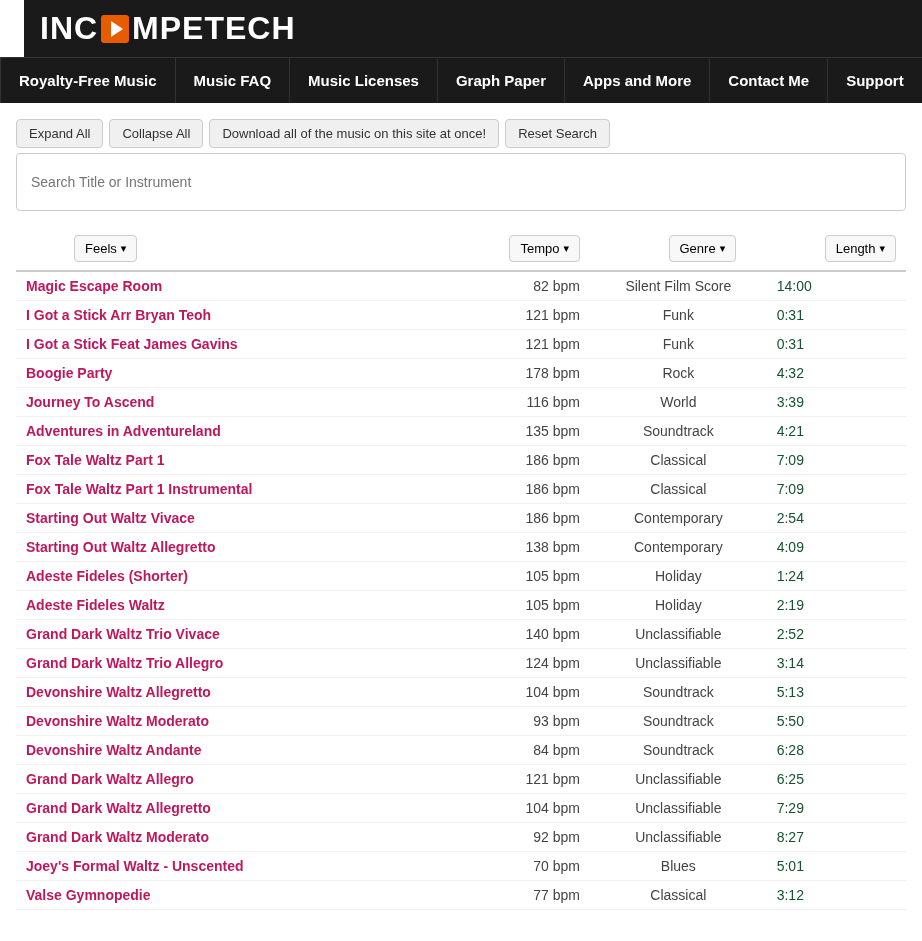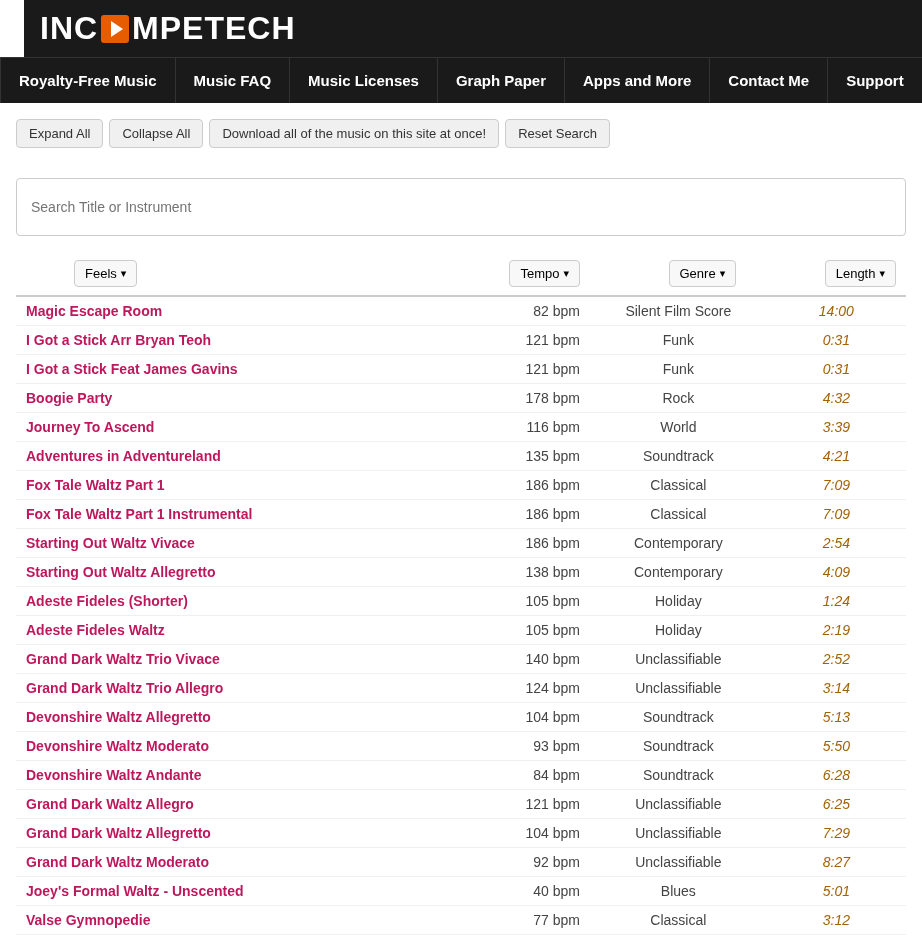--- a/index.html
+++ b/index.html
@@ -15,21 +15,21 @@
 
     
     #nav { background: #1a1a1a; display: flex; border-top: 1px solid #333; }
     .nav-item { color: #fff; padding: 14px 18px; font-size: 15px; font-weight: bold; cursor: pointer; white-space: nowrap; border-right: 1px solid #333; }
     .nav-item:first-child { border-left: 1px solid #333; }
 
     
     #main { padding: 16px; background: #fff; }
 
     
-    #toolbar { display: flex; gap: 6px; margin-bottom: 30px; }
+    #toolbar { display: flex; gap: 6px; margin-bottom: 5px; }
     .toolbar-btn { padding: 6px 12px; font-size: 13px; background: #f0f0f0; border: 1px solid #ccc; border-radius: 4px; cursor: pointer; color: #333; }
 
     
     #search-box { width: 100%; padding: 20px 14px; border: 1px solid #ccc; border-radius: 4px; font-size: 14px; color: #999; margin-bottom: 16px; }
 
     
     #music-table { width: 100%; border-collapse: collapse; }
     #music-table thead tr { border-bottom: 2px solid #ccc; }
     #music-table th { padding: 8px 10px; text-align: left; font-weight: normal; }
     #music-table td { padding: 6px 10px; border-bottom: 1px solid #f0f0f0; }
@@ -39,21 +39,21 @@
     .col-genre { width: 20%; text-align: center; }
     .col-length { width: 15%; text-align: right; }
 
     .song-title { font-weight: bold; color: #be185d; cursor: pointer; }
 
     .dropdown-btn { padding: 5px 10px; background: #f8f8f8; border: 1px solid #ccc; border-radius: 4px; cursor: pointer; font-size: 13px; display: inline-flex; align-items: center; gap: 4px; margin-left: 48px; }
     .dropdown-btn::after { content: '▾'; font-size: 11px; }
 
     td.tempo-cell { text-align: right; color: #444; }
     td.genre-cell { text-align: center; color: #444; }
-    td.length-cell { text-align: center; color: #a16207; font-style: italic; }
+    td.length-cell { text-align: left; color: #14532d; }
 
     th.tempo-header { text-align: right; }
     th.genre-header { text-align: center; }
     th.length-header { text-align: right; }
   </style>
 </head>
 <body>
 
 <div id="header">
   <div id="logo">
@@ -262,21 +262,21 @@
         <span class="song-title">Grand Dark Waltz Moderato</span>
       </td>
       <td class="col-tempo tempo-cell">92 bpm</td>
       <td class="col-genre genre-cell">Unclassifiable</td>
       <td class="col-length length-cell">8:27</td>
     </tr>
         <tr>
       <td class="col-title">
         <span class="song-title">Joey's Formal Waltz - Unscented</span>
       </td>
-      <td class="col-tempo tempo-cell">40 bpm</td>
+      <td class="col-tempo tempo-cell">70 bpm</td>
       <td class="col-genre genre-cell">Blues</td>
       <td class="col-length length-cell">5:01</td>
     </tr>
         <tr>
       <td class="col-title">
         <span class="song-title">Valse Gymnopedie</span>
       </td>
       <td class="col-tempo tempo-cell">77 bpm</td>
       <td class="col-genre genre-cell">Classical</td>
       <td class="col-length length-cell">3:12</td>

